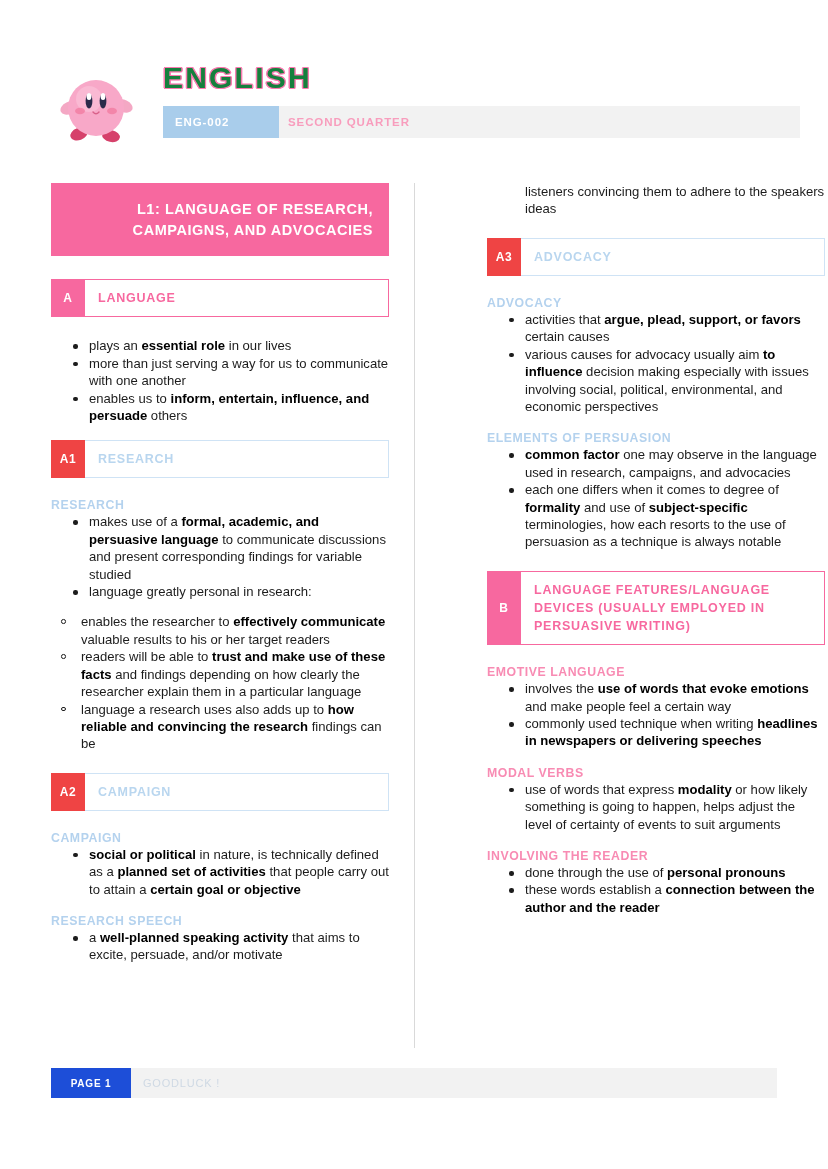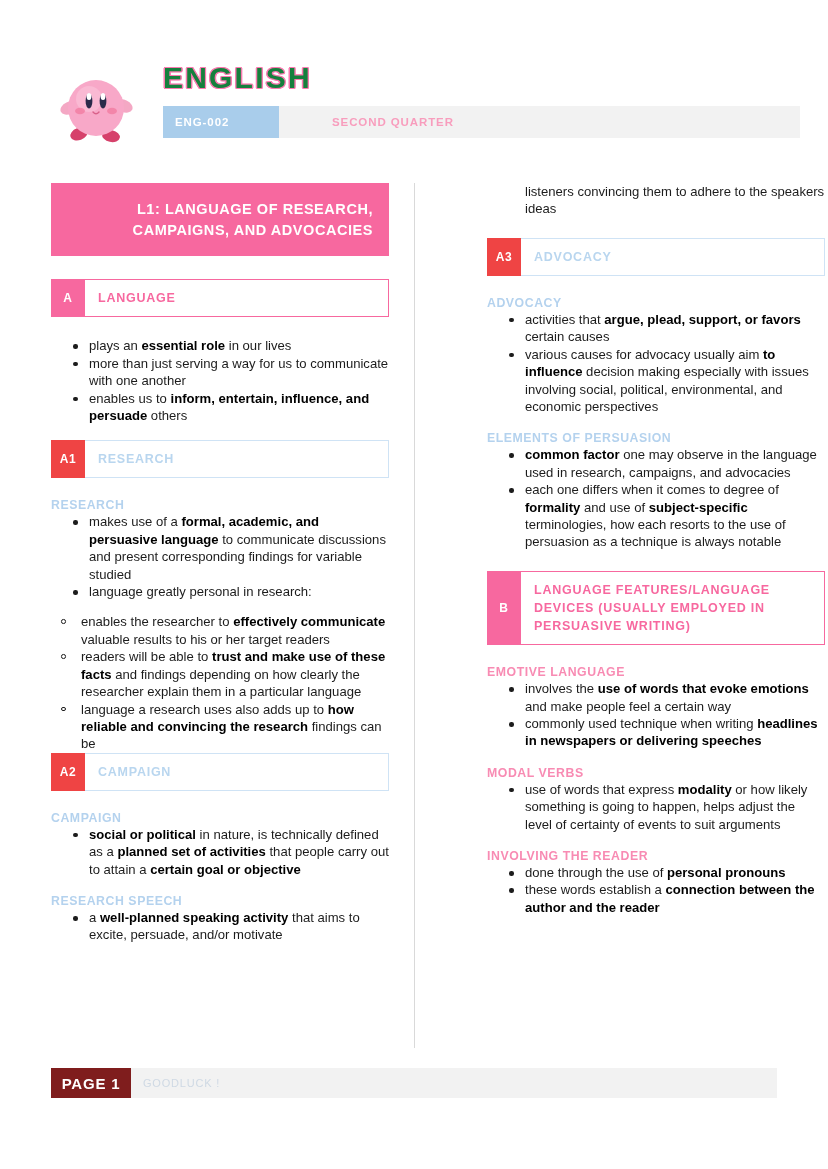--- a/index.html
+++ b/index.html
@@ -79,21 +79,20 @@
     position: absolute;
     left: 125px;
     top: 0;
     height: 32px;
     display: flex;
     align-items: center;
     color: #f89dbd;
     font-size: 11.5px;
     font-weight: 700;
     letter-spacing: 0.9px;
-    margin-left: 44px;
   }
 
   
   .divider {
     position: absolute;
     left: 414px;
     top: 183px;
     width: 1px;
     height: 865px;
     background: #d9d9d9;
@@ -240,26 +239,26 @@
     top: 1068px;
     width: 726px;
     height: 30px;
     background: #f2f2f2;
   }
   .footer-page {
     position: absolute;
     left: 0; top: 0;
     width: 80px;
     height: 30px;
-    background: #7f1d1d;
+    background: #1d4ed8;
     display: flex;
     align-items: center;
     justify-content: center;
     color: #ffffff;
-    font-size: 15px;
+    font-size: 10px;
     font-weight: 700;
     letter-spacing: 0.8px;
   }
   .footer-note {
     position: absolute;
     left: 92px;
     top: 0;
     height: 30px;
     display: flex;
     align-items: center;
@@ -322,21 +321,21 @@
     <div class="sect blue">
       <div class="sect-letter">A1</div>
       <div class="sect-title">RESEARCH</div>
     </div>
 
     <div class="sub-head blue">RESEARCH</div>
     <ul class="bul tight">
         <li>makes use of a <b>formal, academic, and persuasive language</b> to communicate discussions and present corresponding findings for variable studied</li>
         <li>language greatly personal in research:</li>
       </ul>
-    <ul class="sub" style="">
+    <ul class="sub" style="margin-bottom:20px;">
         <li>enables the researcher to <b>effectively communicate</b> valuable results to his or her target readers</li>
         <li>readers will be able to <b>trust and make use of these facts</b> and findings depending on how clearly the researcher explain them in a particular language</li>
         <li>language a research uses also adds up to <b>how reliable and convincing the research</b> findings can be</li>
       </ul>
 
     <div class="sect blue">
       <div class="sect-letter">A2</div>
       <div class="sect-title">CAMPAIGN</div>
     </div>
 

